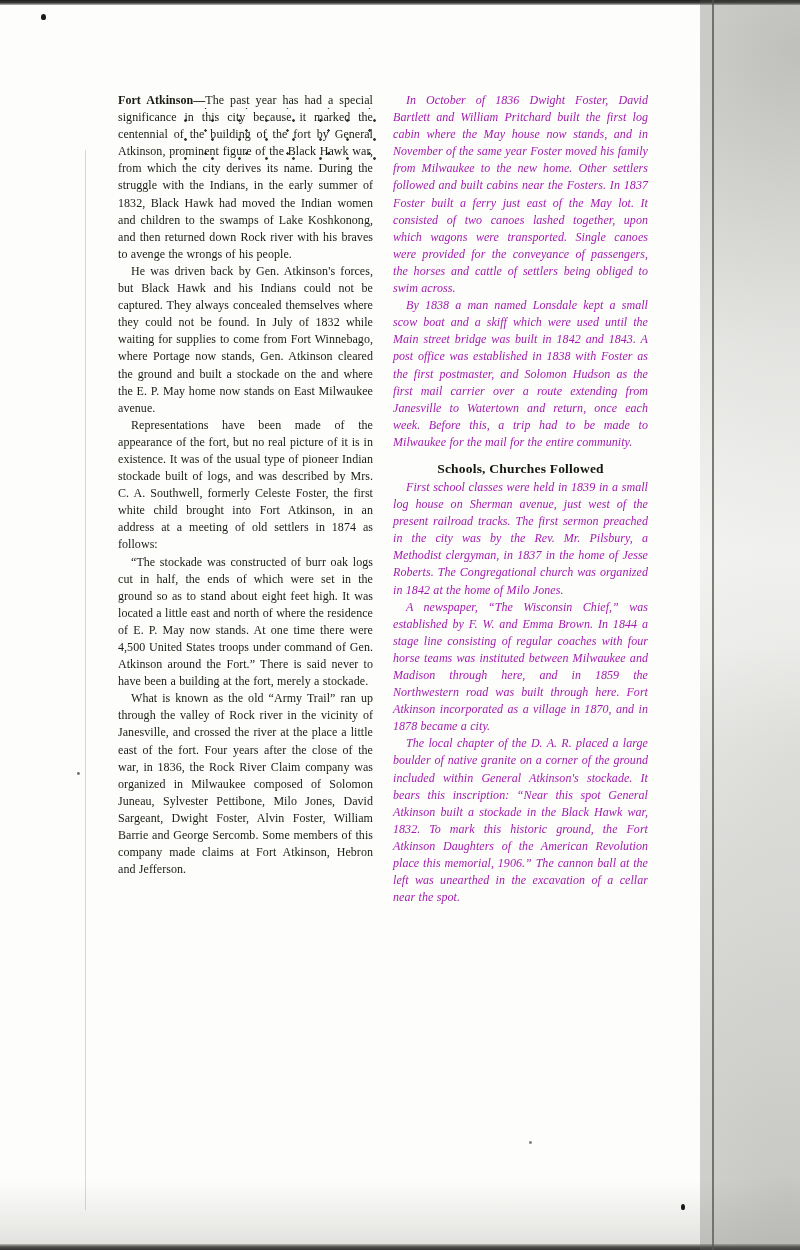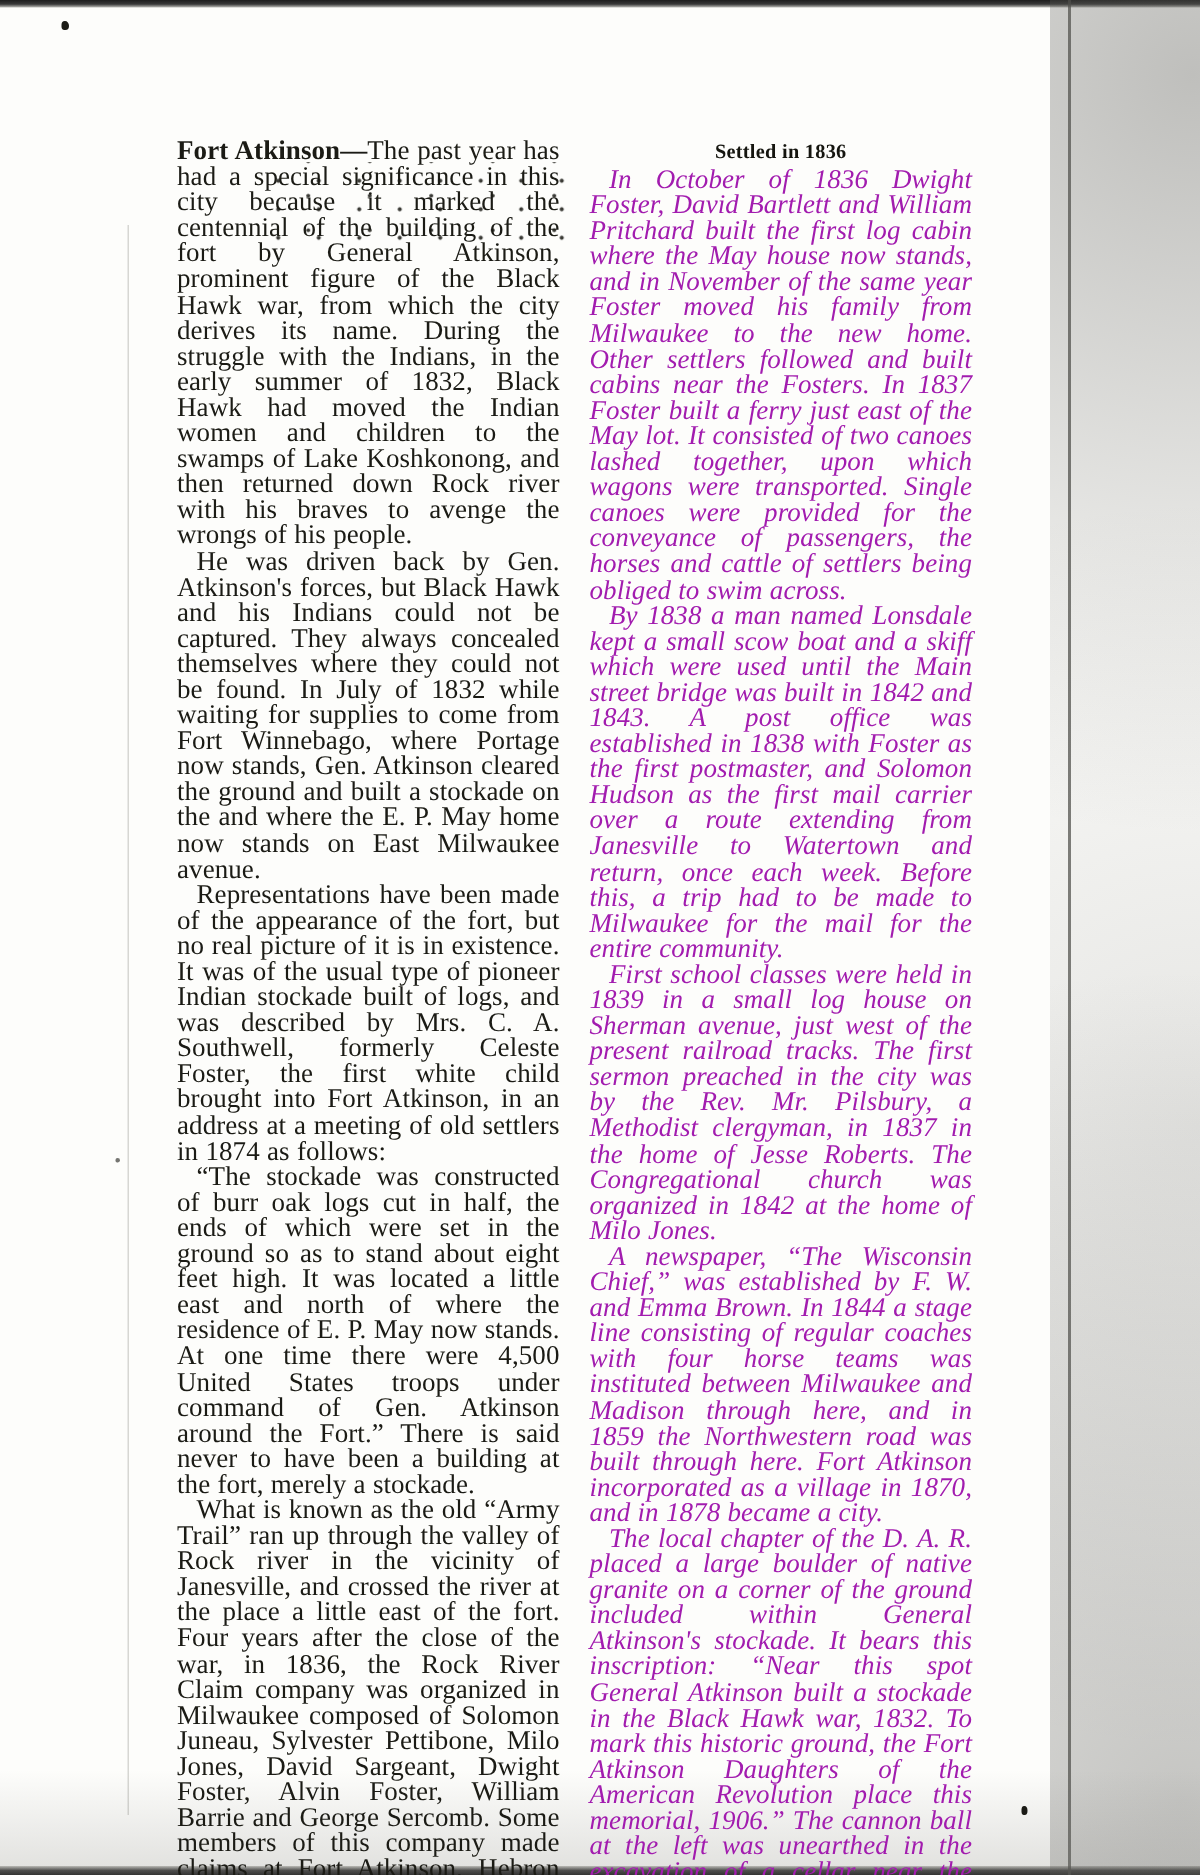--- a/index.html
+++ b/index.html
@@ -99,21 +99,21 @@
     margin: 0 0 1px 0;
     padding: 0;
   }
   .subhead {
     margin-top: 9px;
   }
 
   p.para {
     margin: 0;
     padding: 0;
-    font-size: 18px;
+    font-size: 12px;
     line-height: 17.1px;
     text-align: justify;
     text-indent: 13px;
     letter-spacing: .05px;
     word-spacing: .3px;
     -webkit-font-smoothing: none;
   }
   p.para.lead {
     text-indent: 0;
   }
@@ -168,26 +168,26 @@
 
         <p class="para">Representations have been made of the appearance of the fort, but no real picture of it is in existence. It was of the usual type of pioneer Indian stockade built of logs, and was described by Mrs. C. A. Southwell, formerly Celeste Foster, the first white child brought into Fort Atkinson, in an address at a meeting of old settlers in 1874 as follows:</p>
 
         <p class="para">“The stockade was constructed of burr oak logs cut in half, the ends of which were set in the ground so as to stand about eight feet high. It was located a little east and north of where the residence of E. P. May now stands. At one time there were 4,500 United States troops under command of Gen. Atkinson around the Fort.” There is said never to have been a building at the fort, merely a stockade.</p>
 
         <p class="para">What is known as the old “Army Trail” ran up through the valley of Rock river in the vicinity of Janesville, and crossed the river at the place a little east of the fort. Four years after the close of the war, in 1836, the Rock River Claim company was organized in Milwaukee composed of Solomon Juneau, Sylvester Pettibone, Milo Jones, David Sargeant, Dwight Foster, Alvin Foster, William Barrie and George Sercomb. Some members of this company made claims at Fort Atkinson, Hebron and Jefferson.</p>
       </div>
 
       <div class="col col-right">
 
-        <div class="heading">Settled in 1836</div>
 
         <p class="para">In October of 1836 Dwight Foster, David Bartlett and William Pritchard built the first log cabin where the May house now stands, and in November of the same year Foster moved his family from Milwaukee to the new home. Other settlers followed and built cabins near the Fosters. In 1837 Foster built a ferry just east of the May lot. It consisted of two canoes lashed together, upon which wagons were transported. Single canoes were provided for the conveyance of passengers, the horses and cattle of settlers being obliged to swim across.</p>
 
         <p class="para">By 1838 a man named Lonsdale kept a small scow boat and a skiff which were used until the Main street bridge was built in 1842 and 1843. A post office was established in 1838 with Foster as the first postmaster, and Solomon Hudson as the first mail carrier over a route extending from Janesville to Watertown and return, once each week. Before this, a trip had to be made to Milwaukee for the mail for the entire community.</p>
 
+        <div class="heading subhead">Schools, Churches Followed</div>
 
         <p class="para">First school classes were held in 1839 in a small log house on Sherman avenue, just west of the present railroad tracks. The first sermon preached in the city was by the Rev. Mr. Pilsbury, a Methodist clergyman, in 1837 in the home of Jesse Roberts. The Congregational church was organized in 1842 at the home of Milo Jones.</p>
 
         <p class="para">A newspaper, “The Wisconsin Chief,” was established by F. W. and Emma Brown. In 1844 a stage line consisting of regular coaches with four horse teams was instituted between Milwaukee and Madison through here, and in 1859 the Northwestern road was built through here. Fort Atkinson incorporated as a village in 1870, and in 1878 became a city.</p>
 
         <p class="para">The local chapter of the D. A. R. placed a large boulder of native granite on a corner of the ground included within General Atkinson's stockade. It bears this inscription: “Near this spot General Atkinson built a stockade in the Black Hawk war, 1832. To mark this historic ground, the Fort Atkinson Daughters of the American Revolution place this memorial, 1906.” The cannon ball at the left was unearthed in the excavation of a cellar near the spot.</p>
       </div>
 
     </div>
   </div>

